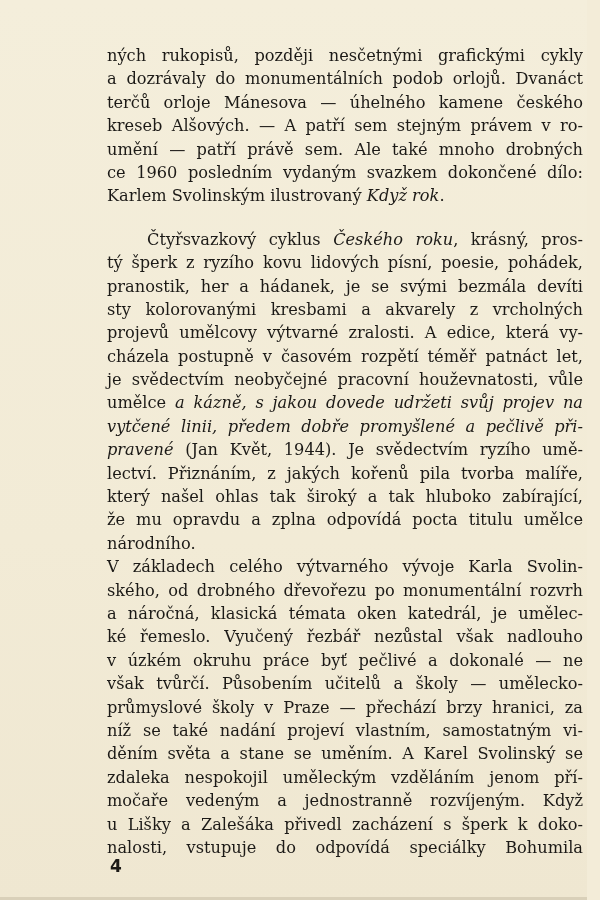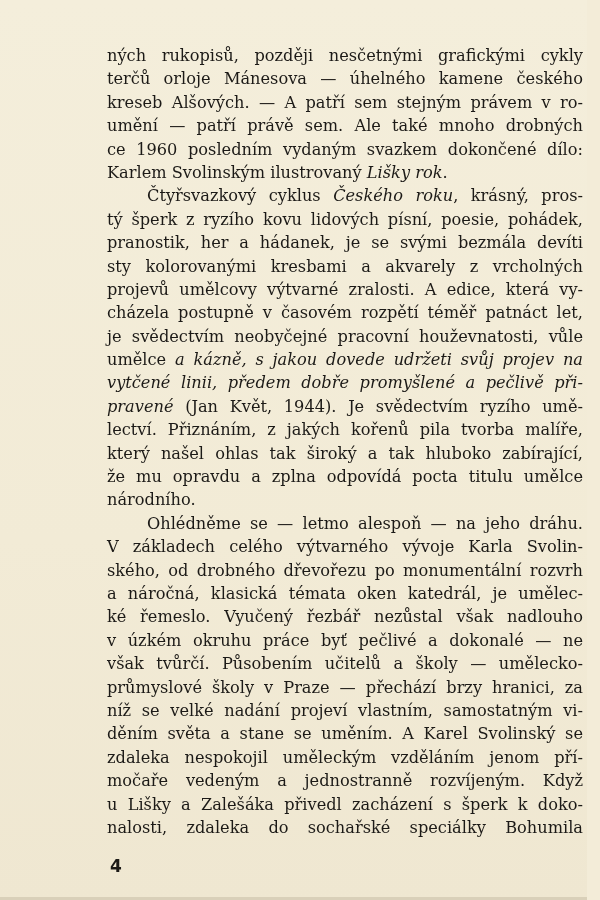--- a/index.html
+++ b/index.html
@@ -41,20 +41,21 @@
       white-space: nowrap;
       text-align: justify;
       text-align-last: justify;
       height: 23.4px;
     }
     .line.last {
       text-align-last: left;
     }
     .line.indent {
       padding-left: 40px;
+      margin-top: 20px;
     }
     .it {
       font-style: italic;
     }
     .page-number {
       position: absolute;
       left: 110px;
       top: 856px;
       font-size: 17px;
       font-family: "DejaVu Sans", "Liberation Sans", sans-serif;
@@ -62,54 +63,54 @@
       color: #1c1a17;
     }
   </style>
 </head>
 <body>
 
 <div class="page">
   <div class="text-block" id="text-block">
       <div>
         <span class="line"><span>ných rukopisů, později nesčetnými grafickými cykly</span></span>
+        <span class="line"><span>a dozrávaly do monumentálních podob orlojů. Dvanáct</span></span>
         <span class="line"><span>terčů orloje Mánesova — úhelného kamene českého</span></span>
         <span class="line"><span>kreseb Alšových. — A patří sem stejným právem v ro-</span></span>
         <span class="line"><span>umění — patří právě sem. Ale také mnoho drobných</span></span>
         <span class="line"><span>ce 1960 posledním vydaným svazkem dokončené dílo:</span></span>
-        <span class="line last"><span>Karlem Svolinským ilustrovaný </span><span class="it">Lišky rok</span><span>.</span></span>
+        <span class="line last"><span>Karlem Svolinským ilustrovaný </span><span class="it">Když rok</span><span>.</span></span>
       </div>
       <div>
         <span class="line indent"><span>Čtyřsvazkový cyklus </span><span class="it">Českého roku</span><span>, krásný, pros-</span></span>
         <span class="line"><span>tý šperk z ryzího kovu lidových písní, poesie, pohádek,</span></span>
         <span class="line"><span>pranostik, her a hádanek, je se svými bezmála devíti</span></span>
         <span class="line"><span>sty kolorovanými kresbami a akvarely z vrcholných</span></span>
         <span class="line"><span>projevů umělcovy výtvarné zralosti. A edice, která vy-</span></span>
         <span class="line"><span>cházela postupně v časovém rozpětí téměř patnáct let,</span></span>
         <span class="line"><span>je svědectvím neobyčejné pracovní houževnatosti, vůle</span></span>
         <span class="line"><span>umělce </span><span class="it">a kázně, s jakou dovede udržeti svůj projev na</span></span>
         <span class="line"><span class="it">vytčené linii, předem dobře promyšlené a pečlivě při-</span></span>
         <span class="line"><span class="it">pravené</span><span> (Jan Květ, 1944). Je svědectvím ryzího umě-</span></span>
         <span class="line"><span>lectví. Přiznáním, z jakých kořenů pila tvorba malíře,</span></span>
         <span class="line"><span>který našel ohlas tak široký a tak hluboko zabírající,</span></span>
         <span class="line"><span>že mu opravdu a zplna odpovídá pocta titulu umělce</span></span>
         <span class="line last"><span>národního.</span></span>
       </div>
       <div>
-        <span class="line indent"><span>Ohlédněme se — letmo alespoň — na jeho dráhu.</span></span>
         <span class="line"><span>V základech celého výtvarného vývoje Karla Svolin-</span></span>
         <span class="line"><span>ského, od drobného dřevořezu po monumentální rozvrh</span></span>
         <span class="line"><span>a náročná, klasická témata oken katedrál, je umělec-</span></span>
         <span class="line"><span>ké řemeslo. Vyučený řezbář nezůstal však nadlouho</span></span>
         <span class="line"><span>v úzkém okruhu práce byť pečlivé a dokonalé — ne</span></span>
         <span class="line"><span>však tvůrčí. Působením učitelů a školy — umělecko-</span></span>
         <span class="line"><span>průmyslové školy v Praze — přechází brzy hranici, za</span></span>
-        <span class="line"><span>níž se velké nadání projeví vlastním, samostatným vi-</span></span>
+        <span class="line"><span>níž se také nadání projeví vlastním, samostatným vi-</span></span>
         <span class="line"><span>děním světa a stane se uměním. A Karel Svolinský se</span></span>
         <span class="line"><span>zdaleka nespokojil uměleckým vzděláním jenom pří-</span></span>
         <span class="line"><span>močaře vedeným a jednostranně rozvíjeným. Když</span></span>
         <span class="line"><span>u Lišky a Zalešáka přivedl zacházení s šperk k doko-</span></span>
-        <span class="line"><span>nalosti, zdaleka do sochařské speciálky Bohumila</span></span>
+        <span class="line"><span>nalosti, vstupuje do odpovídá speciálky Bohumila</span></span>
       </div>
     </div>
   <div class="page-number">4</div>
   <div class="bottom-edge"></div>
 </div>
 
 </body></html>

